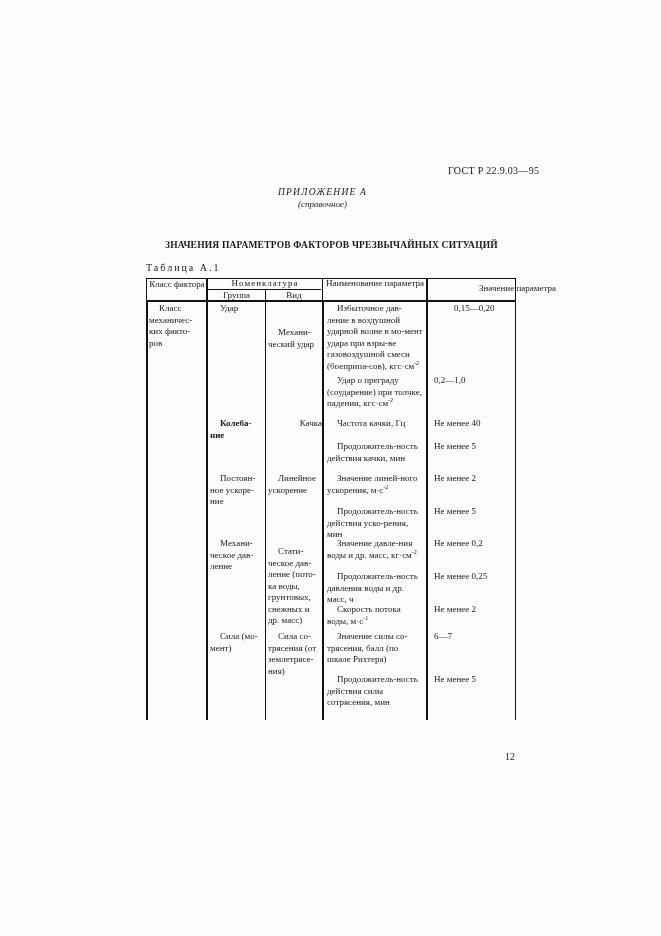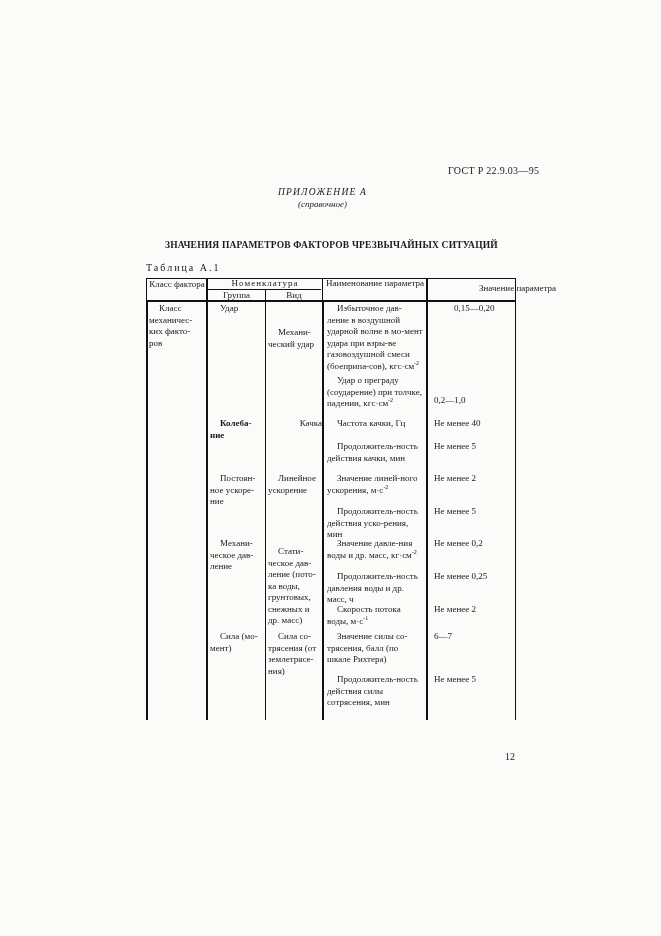--- a/index.html
+++ b/index.html
@@ -65,21 +65,21 @@
   <div class="cell ind" style="left:122px;top:195px;width:54px;">Линейное ускорение</div>
   <div class="cell ind" style="left:64px;top:260px;width:52px;">Механи-ческое дав-ление</div>
   <div class="cell ind" style="left:122px;top:268px;width:54px;">Стати-ческое дав-ление (пото-ка воды, грунтовых, снежных и др. масс)</div>
   <div class="cell ind" style="left:64px;top:353px;width:52px;">Сила (мо-мент)</div>
   <div class="cell ind" style="left:122px;top:353px;width:54px;">Сила со-трясения (от землетрясе-ния)</div>
 
   <div class="cell ind" style="left:181px;top:25px;width:96px;"><span>Избыточное дав-ление в воздушной ударной волне в мо-мент удара при взры-ве газовоздушной смеси (боеприпа-сов), кгс·см</span><sup>-2</sup></div>
   <div class="cell" style="left:288px;top:25px;margin-left:20px;">0,15—0,20</div>
 
   <div class="cell ind" style="left:181px;top:97px;width:96px;"><span>Удар о преграду (соударение) при толчке, падении, кгс·см</span><sup>-2</sup></div>
-  <div class="cell" style="left:288px;top:97px;margin-top:20px;">0,2—1,0</div>
+  <div class="cell" style="left:288px;top:97px;">0,2—1,0</div>
 
   <div class="cell ind" style="left:181px;top:140px;width:96px;">Частота качки, Гц</div>
   <div class="cell" style="left:288px;top:140px;">Не менее 40</div>
 
   <div class="cell ind" style="left:181px;top:163px;width:96px;">Продолжитель-ность действия качки, мин</div>
   <div class="cell" style="left:288px;top:163px;">Не менее 5</div>
 
   <div class="cell ind" style="left:181px;top:195px;width:96px;"><span>Значение линей-ного ускорения, м·с</span><sup>-2</sup></div>
   <div class="cell" style="left:288px;top:195px;">Не менее 2</div>
 

